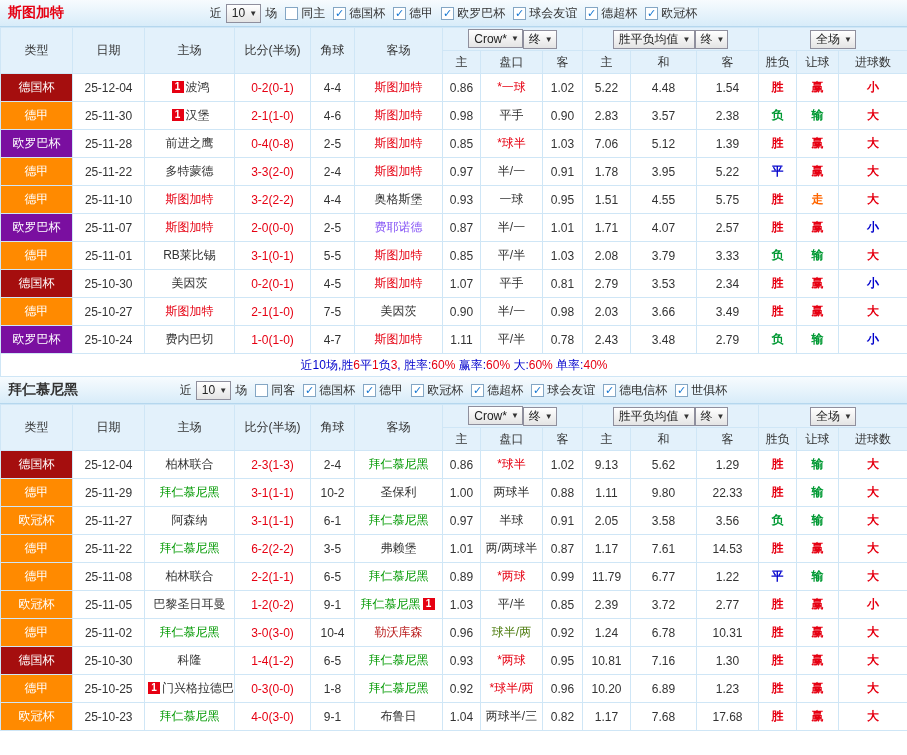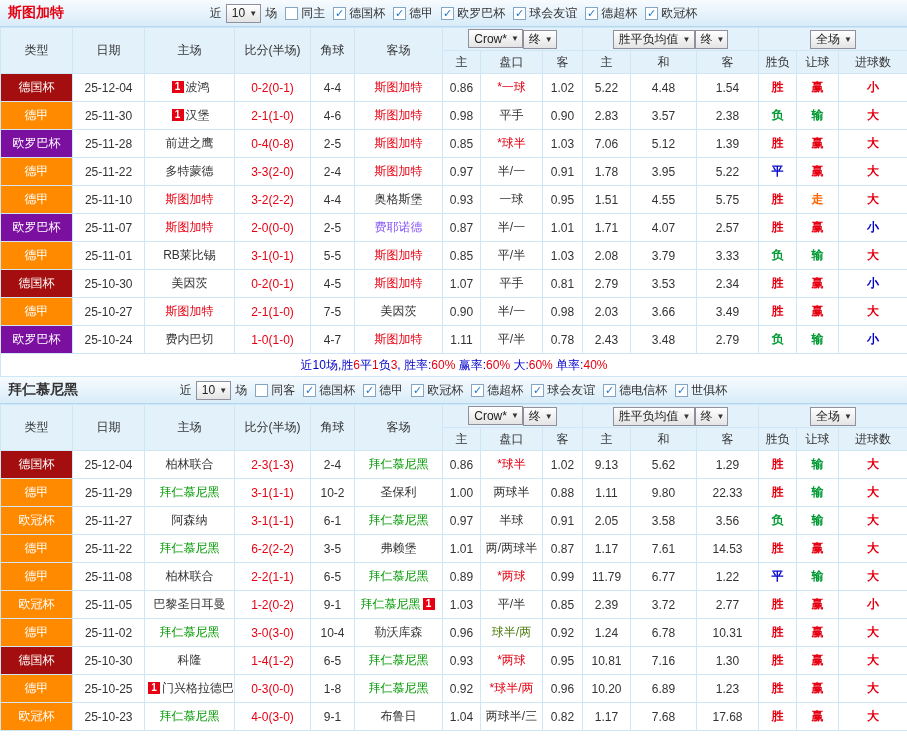--- a/index.html
+++ b/index.html
@@ -532,21 +532,21 @@
             <td class="res" style="color:#e60012">胜</td>
             <td class="res" style="color:#e60012">赢</td>
             <td class="res" style="color:#e60012">小</td>
           </tr>
           <tr>
             <td class="lg" style="background:#ff8a00">德甲</td>
             <td>25-11-02</td>
             <td><span class="tm" style="color:#009900">拜仁慕尼黑</span></td>
             <td class="score">3-0(3-0)</td>
             <td>10-4</td>
-            <td><span class="tm" style="color:#404040">勒沃库森</span></td>
+            <td><span class="tm" style="color:#b91c1c">勒沃库森</span></td>
             <td>0.96</td>
             <td style="color:#4d7c0f">球半/两</td>
             <td>0.92</td>
             <td>1.24</td>
             <td>6.78</td>
             <td>10.31</td>
             <td class="res" style="color:#e60012">胜</td>
             <td class="res" style="color:#e60012">赢</td>
             <td class="res" style="color:#e60012">大</td>
           </tr>

